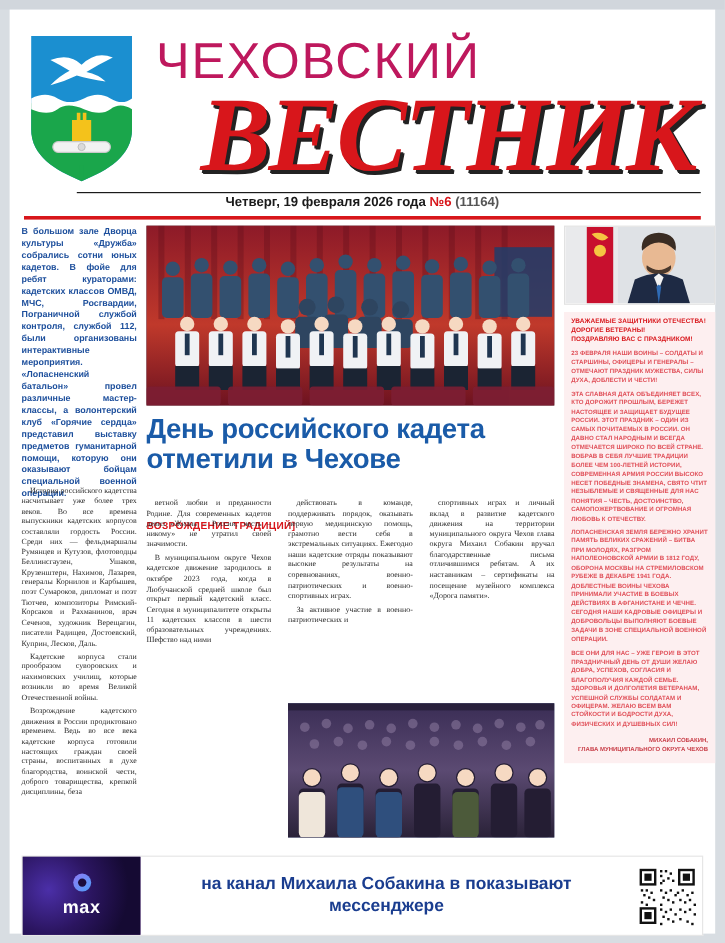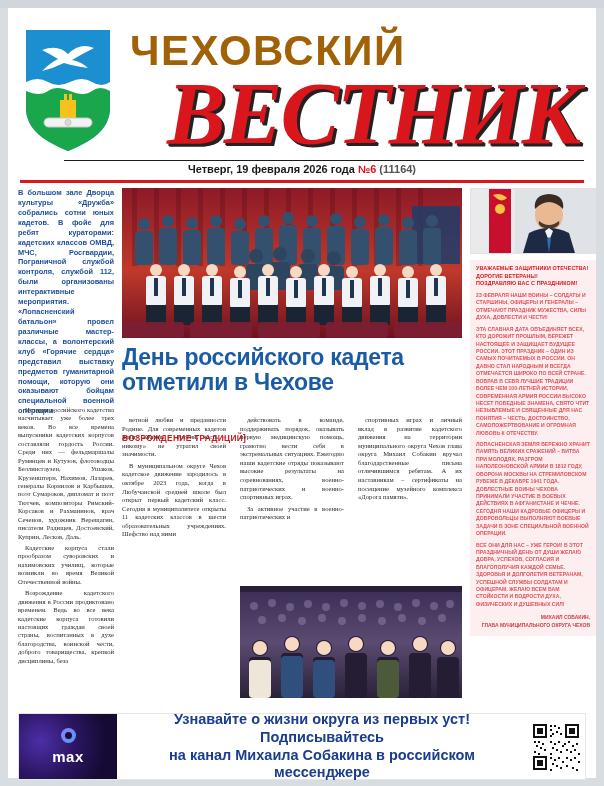--- a/index.html
+++ b/index.html
@@ -33,24 +33,24 @@
   .crest {
     position: absolute; left: 16px; top: 20px;
     width: 88px; height: 125px;
   }
   .crest svg { display:block; }
 
   .word-chekhovsky {
     position: absolute;
     left: 122px; top: 22px;
     font-family: "Liberation Sans", sans-serif;
-    font-weight: bold;
+    font-weight: normal;
     font-size: 42px;
     letter-spacing: 1.5px;
-    color: #a16207;
+    color: #be185d;
     line-height: 1;
   }
   .word-vestnik {
     position: absolute;
     left: 118px; top: 62px;
     font-family: "Liberation Serif", serif;
     font-weight: bold;
     font-style: italic;
     font-size: 88px;
     letter-spacing: -2px;
@@ -615,22 +615,21 @@
           </div>
         </div>
       </div>
 
       <div class="ad">
         <div class="ad-logo">
           <span class="mark"></span>
           <span class="mx">max</span>
         </div>
         <div class="ad-text">
-          <span>Узнавайте о жизни округа из первых уст! Подписывайтесь</span>
-          <span>на канал Михаила Собакина в российском мессенджере</span>
+          <span>на канал Михаила Собакина в показывают мессенджере</span>
         </div>
         <div class="ad-qr">
           <svg width="50" height="50" viewBox="0 0 50 50">
             <rect width="50" height="50" fill="#ffffff"></rect>
             <g fill="#111">
               <rect x="2" y="2" width="14" height="14"></rect>
               <rect x="34" y="2" width="14" height="14"></rect>
               <rect x="2" y="34" width="14" height="14"></rect>
             </g>
             <g fill="#ffffff">

